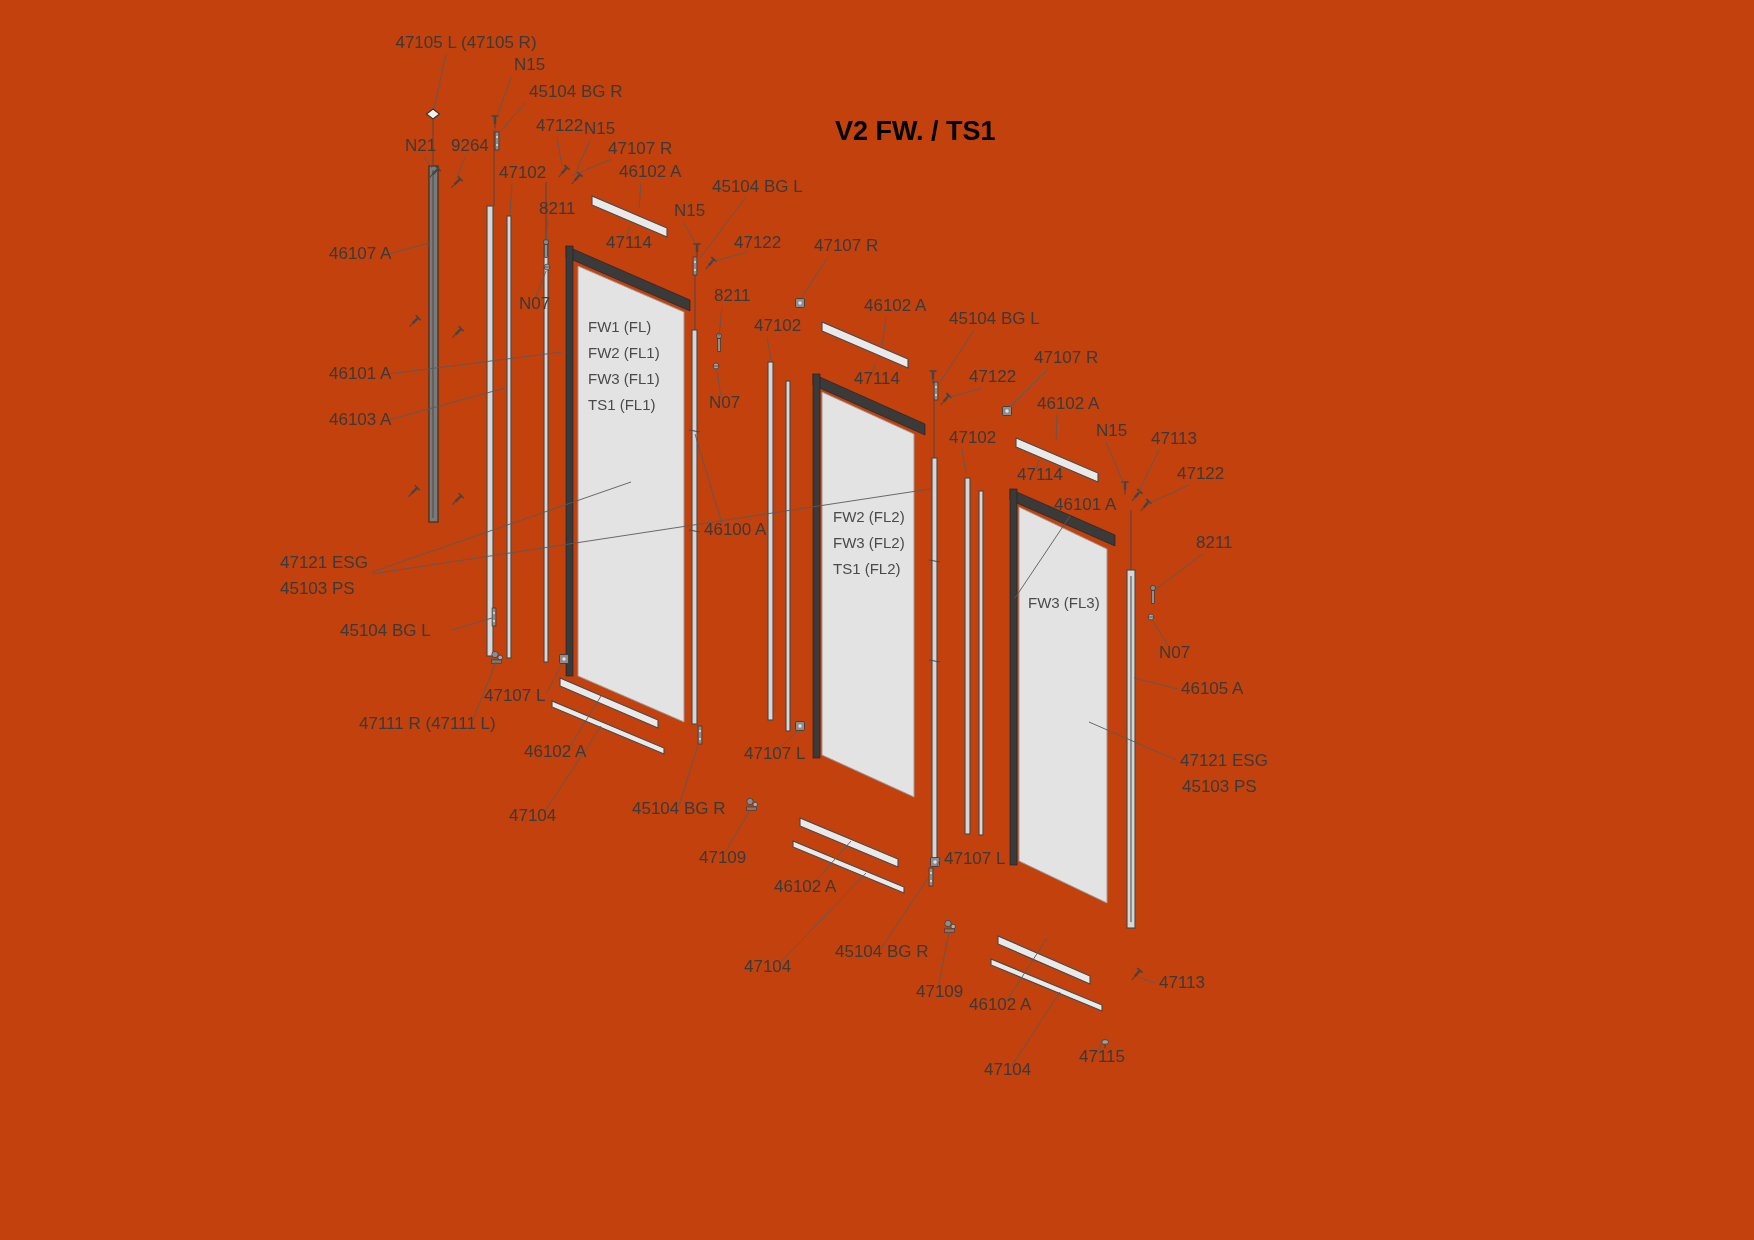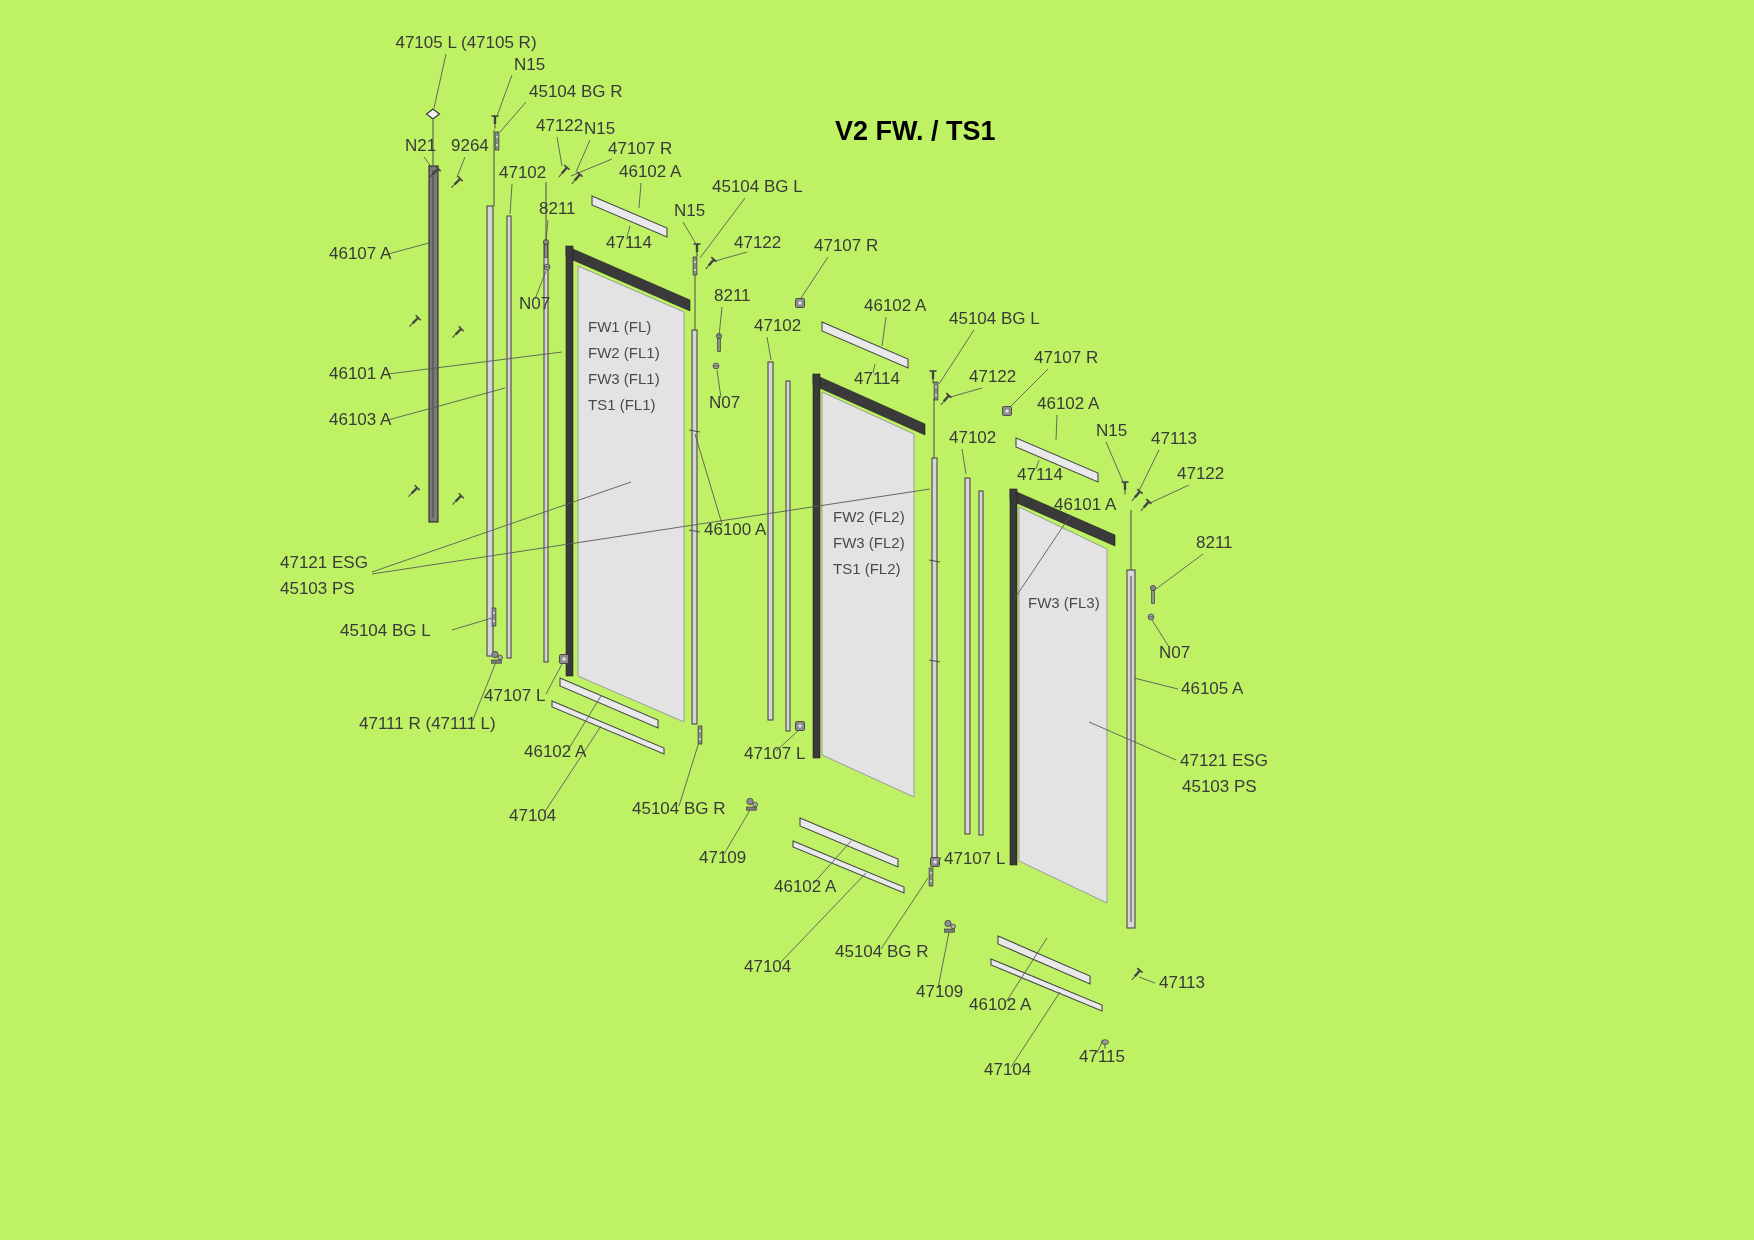--- a/index.html
+++ b/index.html
@@ -1,16 +1,16 @@
 <!DOCTYPE html>
 <html><head>
 <meta charset="utf-8">
 <style>
   html,body{margin:0;padding:0;background:#ffffff;}
-  .page{width:1754px;height:1240px;background:#bef264;position:relative;overflow:hidden;}
+  .page{width:1754px;height:1240px;background:#c2410c;position:relative;overflow:hidden;}
   svg{display:block;}
   .lbl{font-family:"Liberation Sans",sans-serif;font-size:17px;fill:#3a3a3a;}
   .panel-lbl{font-family:"Liberation Sans",sans-serif;font-size:15px;fill:#4a4a4a;}
   .title{font-family:"Liberation Sans",sans-serif;font-size:27px;font-weight:bold;fill:#000;}
   .leader{stroke:#5a5a5a;stroke-width:0.9;fill:none;}
   .stem{stroke:#4a4a4a;stroke-width:1;fill:none;}
   .glass{fill:#e3e3e3;stroke:#9b9b9b;stroke-width:1;}
   .frame{fill:#3a3a3a;stroke:#1e1e1e;stroke-width:0.6;}
   .rail{fill:#e9e9e9;stroke:#474747;stroke-width:1.1;}
   .profile{fill:#d6d6d6;stroke:#474747;stroke-width:1.1;}

